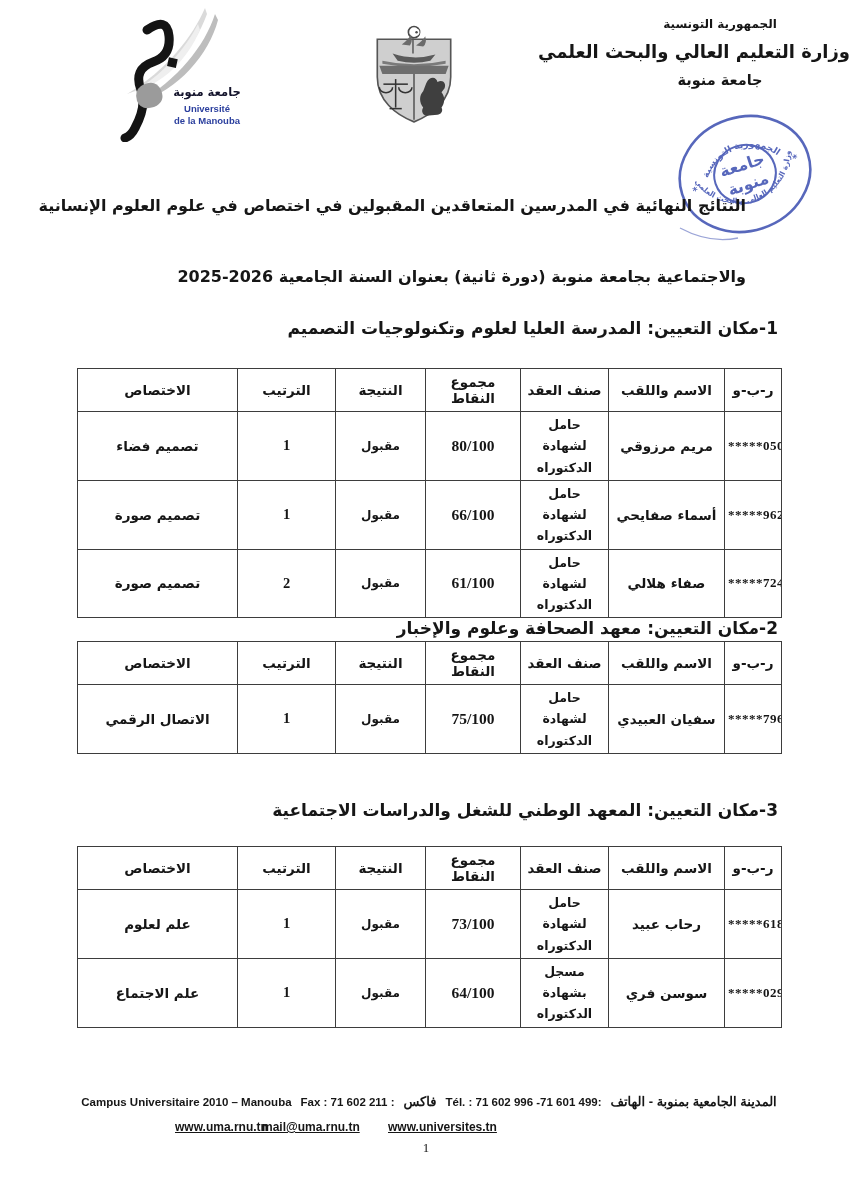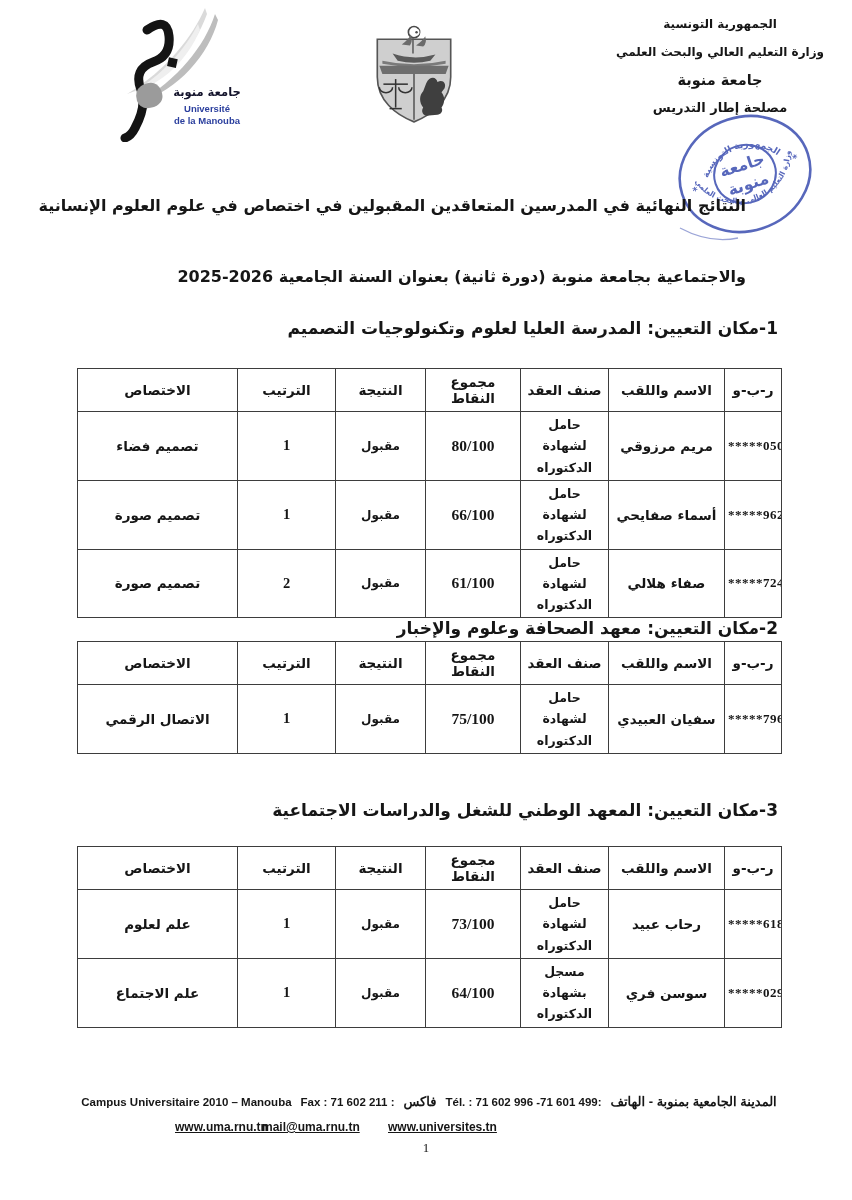--- a/index.html
+++ b/index.html
@@ -15,21 +15,21 @@
     font-family:"DejaVu Sans",sans-serif;
     box-shadow:0 0 6px rgba(0,0,0,.25);
   }
   
   .org-block{
     position:absolute;top:10px;right:2px;width:260px;
     direction:rtl;text-align:center;font-weight:bold;
   }
   .org-line{line-height:28px;white-space:nowrap;}
   .org-line.l1{font-size:12px;}
-  .org-line.l2{font-size:12px;}
+  .org-line.l2{font-size:18px;}
   .org-line.l3{font-size:14.5px;}
   .org-line.l4{font-size:13px;}
   .logo-wrap{position:absolute;left:55px;top:2px;width:210px;height:140px;}
   .emblem-wrap{position:absolute;left:368px;top:24px;width:92px;height:104px;}
   .stamp-wrap{position:absolute;left:652px;top:96px;width:186px;height:158px;opacity:.86;}
   
   .title-block{
     position:absolute;top:194px;right:106px;left:104px;
     direction:rtl;text-align:right;font-weight:bold;font-size:16px;
   }
@@ -117,21 +117,20 @@
         <path d="M21,83 h12"></path>
       </g>
       <path d="M57,58 c3,-7 10,-7 11,-1 c5,-3 9,1 7,6 l-3,4 c4,5 3,11 0,15 c2,4 -1,7 -4,7 l-11,1 c-4,-1 -5,-5 -3,-8 c-4,-5 -4,-12 0,-16 Z" fill="#3f3f3f"></path>
     </svg>
   </div>
 
   <div class="org-block">
     <div class="org-line l1">الجمهورية التونسية</div>
     <div class="org-line l2">وزارة التعليم العالي والبحث العلمي</div>
     <div class="org-line l3">جامعة منوبة</div>
-    <div class="org-line l4">مصلحة إطار التدريس</div>
   </div>
 
   <div class="stamp-wrap">
     <svg width="186" height="158" viewBox="0 0 186 158">
       <defs>
         <path id="arcTop" d="M 48,96 A 45,44 0 1 1 138,96" fill="none"></path>
         <path id="arcBottom" d="M 42,66 A 52,50 0 0 0 144,66" fill="none"></path>
       </defs>
       <g transform="rotate(-18 93 78)" stroke="none" fill="none">
         <ellipse cx="93" cy="78" rx="66" ry="57" stroke="#3c4fb1" stroke-width="2.6"></ellipse>

